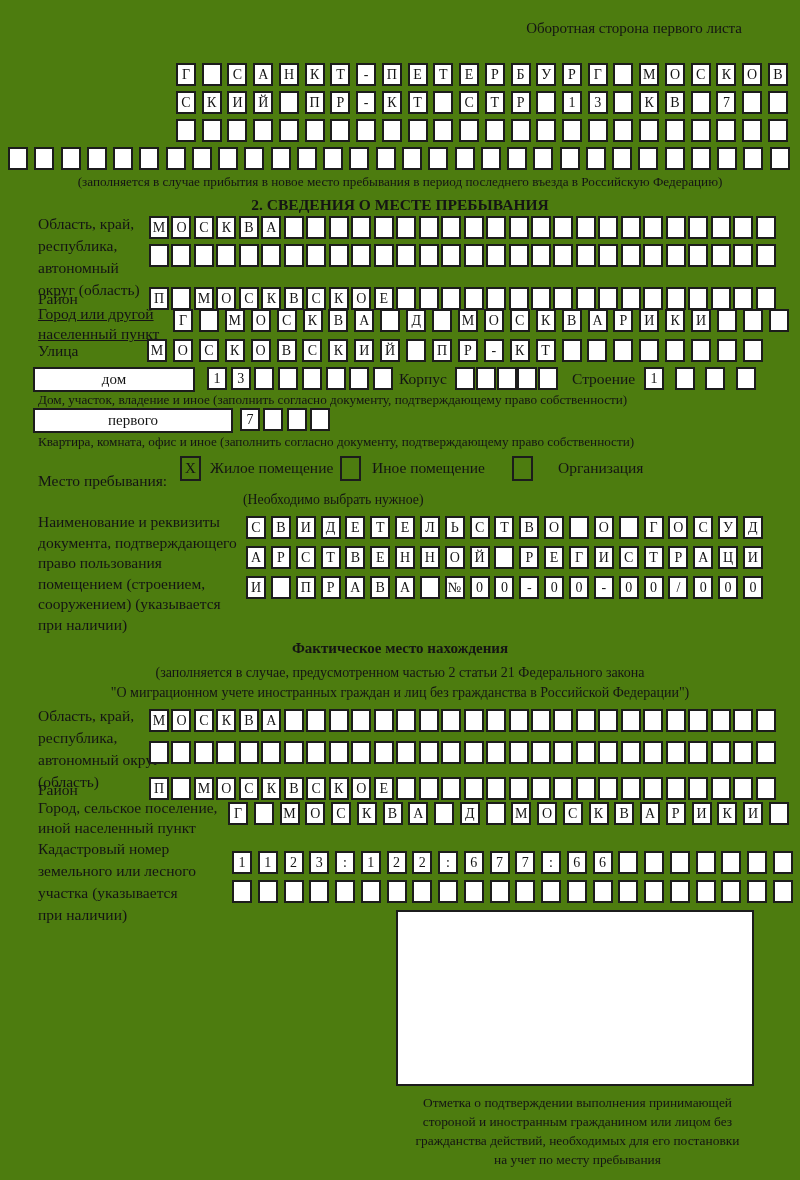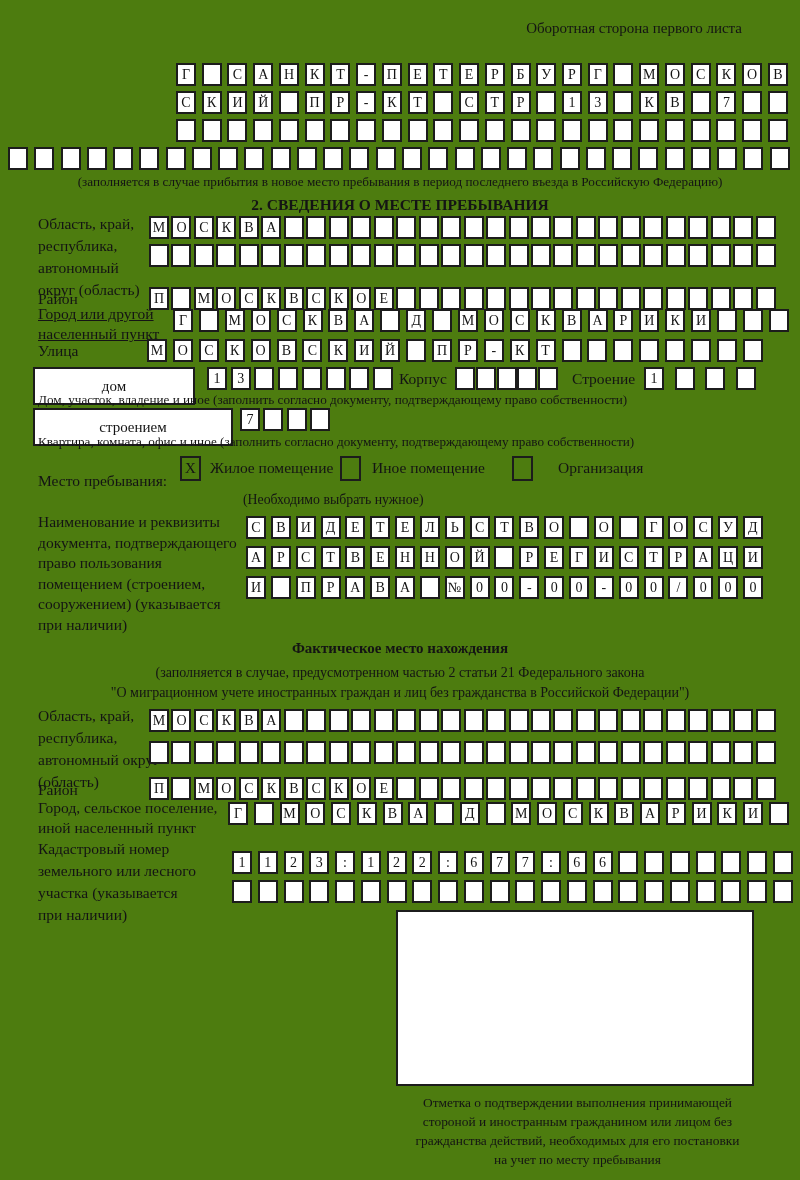--- a/index.html
+++ b/index.html
@@ -10,21 +10,21 @@
   .cap{font-size:13.2px;}
   .title{font-weight:bold;font-size:15.5px;text-align:center;width:100%;}
   .center{text-align:center;width:100%;}
   .cells{display:flex;justify-content:space-between;}
   .cell{box-sizing:border-box;width:20px;height:23px;border:2px solid #1c1c1c;
         display:flex;align-items:center;justify-content:center;
         font-size:14px;background:#fff;flex:none;}
   .c19 .cell{width:20px;}
   .chk{box-sizing:border-box;width:21px;height:25px;border:2px solid #1c1c1c;
        display:flex;align-items:center;justify-content:center;font-size:15px;}
-  .fieldbox{box-sizing:border-box;border:2px solid #1c1c1c;height:38px;
+  .fieldbox{box-sizing:border-box;border:2px solid #1c1c1c;height:25px;
        display:flex;align-items:center;justify-content:center;font-size:15px;background:#fff;text-align:right;}
   .stampbox{box-sizing:border-box;border:2px solid #1c1c1c;background:#fff;}
   .note2{font-size:14px;line-height:20px;white-space:pre-line;}
 </style>
 </head>
 <body>
 
 <div class="page">
 
   <div class="abs" style="top:20px;right:58px;font-size:15px;">Оборотная сторона первого листа</div>
@@ -318,21 +318,21 @@
     </div>
   <div class="abs" style="left:572px;top:370px;font-size:15.5px;">Строение</div>
   <div class="abs cells" style="left:644px;top:367px;width:112px;">
       <div class="cell">1</div>
       <div class="cell"></div>
       <div class="cell"></div>
       <div class="cell"></div>
     </div>
   <div class="abs cap" style="left:38px;top:392px;">Дом, участок, владение и иное (заполнить согласно документу, подтверждающему право собственности)</div>
 
-  <div class="abs fieldbox" style="left:33px;top:408px;width:200px;">строением</div>
+  <div class="abs fieldbox" style="left:33px;top:408px;width:200px;">первого</div>
   <div class="abs cells" style="left:240px;top:408px;width:90px;">
       <div class="cell">7</div>
       <div class="cell"></div>
       <div class="cell"></div>
       <div class="cell"></div>
     </div>
   <div class="abs cap" style="left:38px;top:434px;">Квартира, комната, офис и иное (заполнить согласно документу, подтверждающему право собственности)</div>
 
   <div class="abs" style="left:38px;top:459px;font-size:15.5px;margin-top:13px;">Место пребывания:</div>
   <div class="abs chk" style="left:180px;top:456px;">

